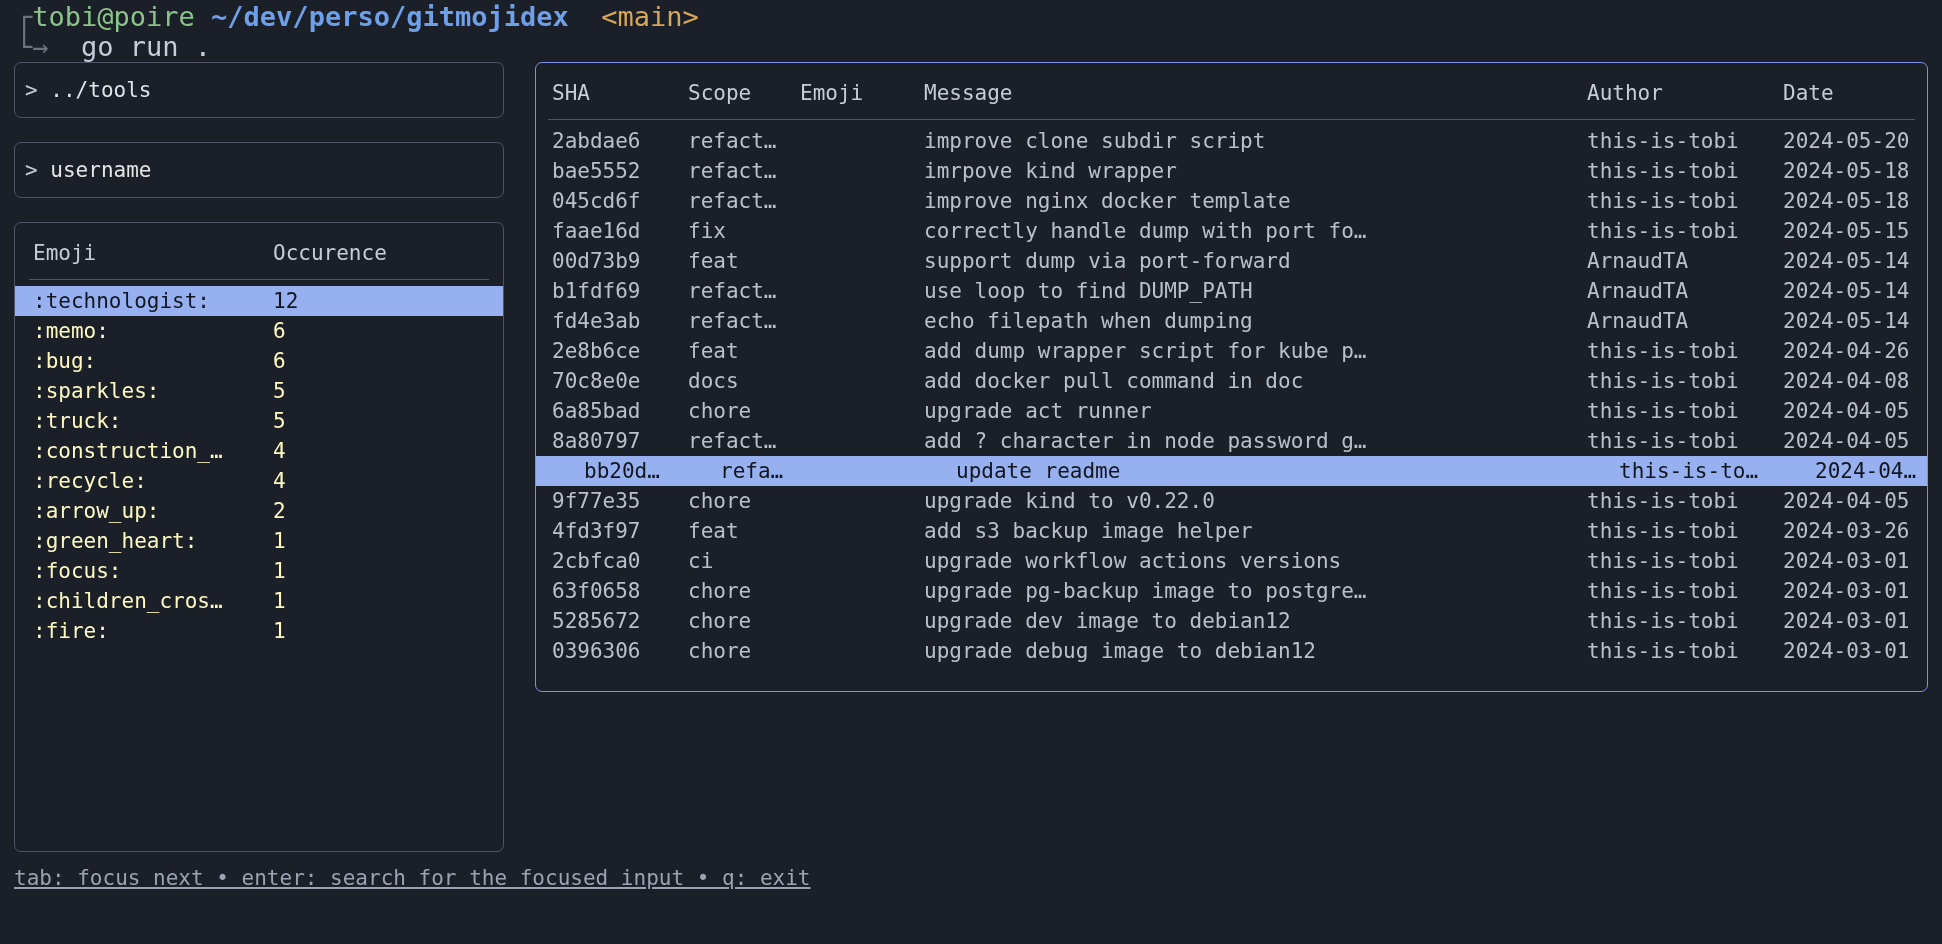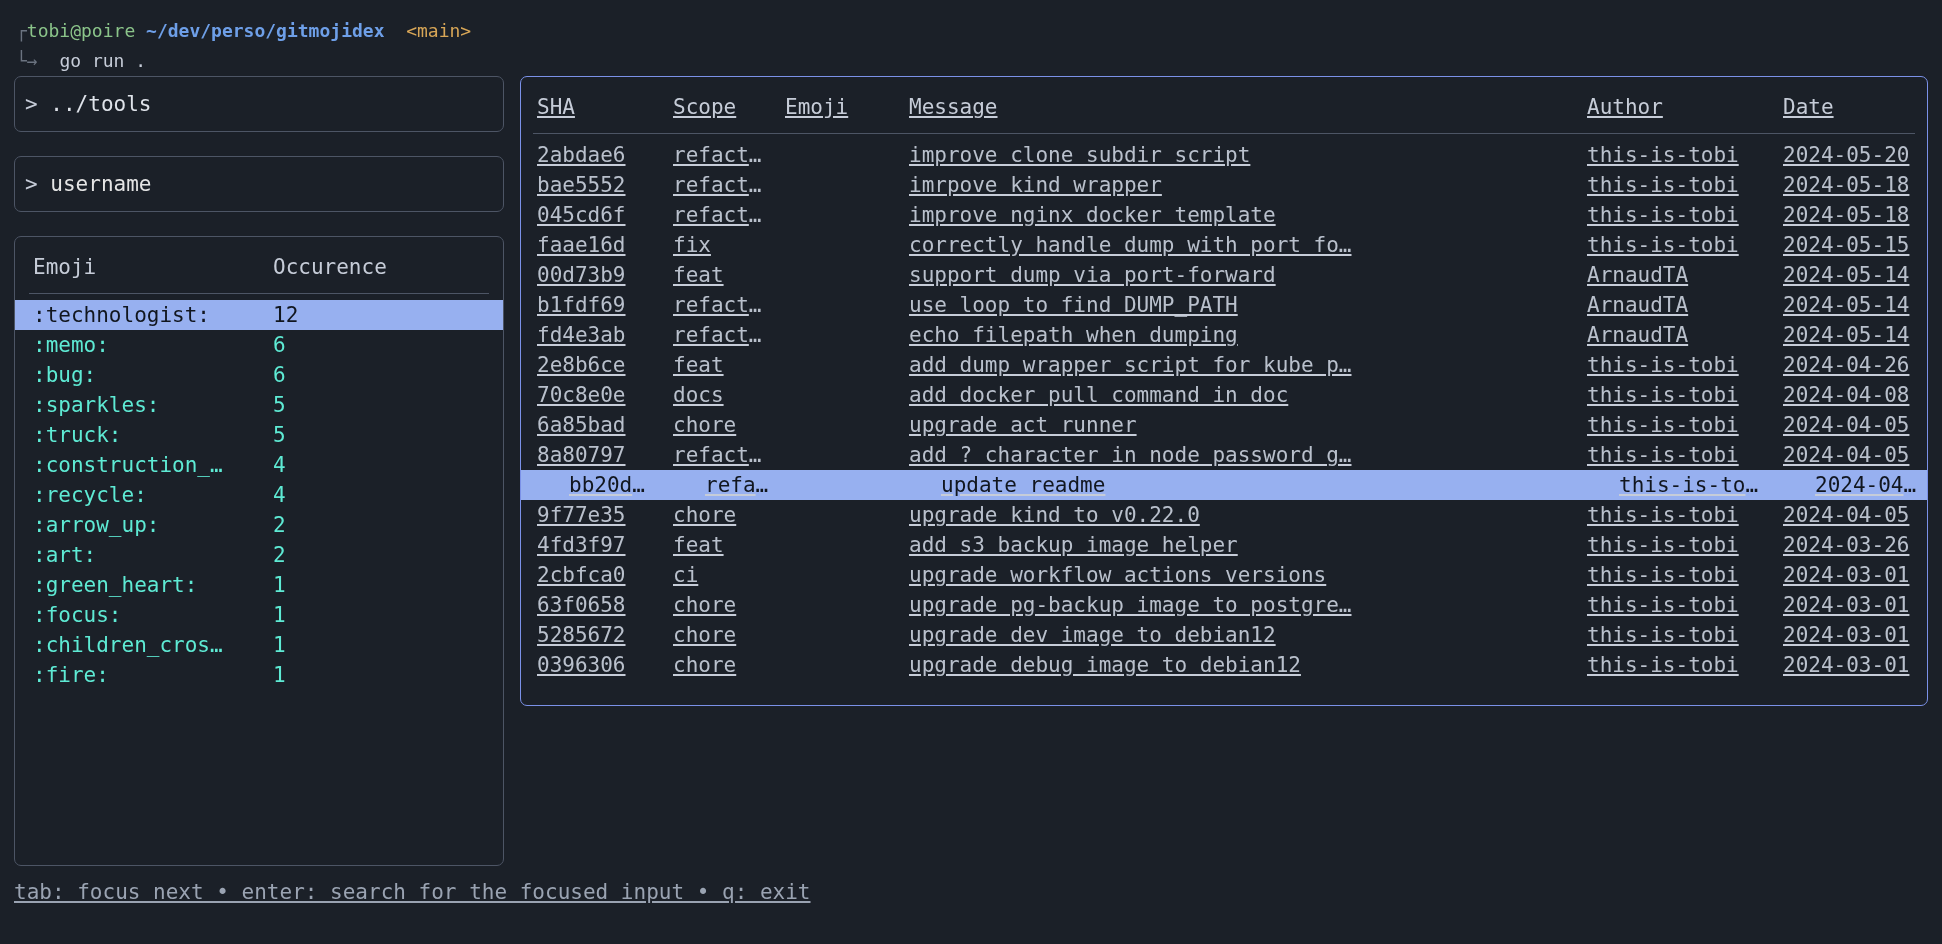--- a/index.html
+++ b/index.html
@@ -13,23 +13,23 @@
   body {
     font-family: "DejaVu Sans Mono", "Liberation Mono", monospace;
     font-size: 21px;
     line-height: 28px;
     color: #c6ccd8;
     -webkit-font-smoothing: antialiased;
   }
 
   
   #prompt {
-    padding: 16px 0 0 16px;
+    padding: 2px 0 0 16px;
     white-space: pre;
-    font-size: 18px;
+    font-size: 27px;
     line-height: 30px;
   }
   #prompt .bracket { color: #6b7380; }
   #prompt .user { color: #8bc48a; }
   #prompt .path { color: #6e9fe8; font-weight: bold; }
   #prompt .branch { color: #d8a657; }
   #prompt .cmd { color: #c6ccd8; }
 
   
   #body {
@@ -38,22 +38,21 @@
     padding: 0 14px;
     box-sizing: border-box;
     width: 1942px;
   }
   #left {
     width: 490px;
     flex: 0 0 490px;
   }
   #right {
     flex: 1 1 auto;
-    margin-left: 16px;
-    text-decoration: underline;
+    margin-left: 31px;
   }
 
   
   .box {
     border: 1px solid #4d5565;
     border-radius: 7px;
     box-sizing: border-box;
     background: #1b2028;
   }
   .box.focused { border-color: #7b91e8; }
@@ -85,21 +84,21 @@
     font-size: 21px;
   }
   .etable .hr-cell { padding: 0; }
   .etable .hr {
     height: 1px;
     background: #4d5565;
     margin: 0 14px 6px 14px;
   }
   .etable td {
     padding: 1px 0 1px 18px;
-    color: #5eead4;
+    color: #fef9c3;
     white-space: pre;
     font-size: 21px;
     line-height: 28px;
   }
   .etable col.c-name { width: 240px; }
   .etable tr.selected td {
     background: #97b0f0;
     color: #11161f;
   }
 
@@ -212,24 +211,20 @@
             <tr>
               <td>:construction_…</td>
               <td>4</td>
             </tr>
             <tr>
               <td>:recycle:</td>
               <td>4</td>
             </tr>
             <tr>
               <td>:arrow_up:</td>
-              <td>2</td>
-            </tr>
-            <tr>
-              <td>:art:</td>
               <td>2</td>
             </tr>
             <tr>
               <td>:green_heart:</td>
               <td>1</td>
             </tr>
             <tr>
               <td>:focus:</td>
               <td>1</td>
             </tr>

